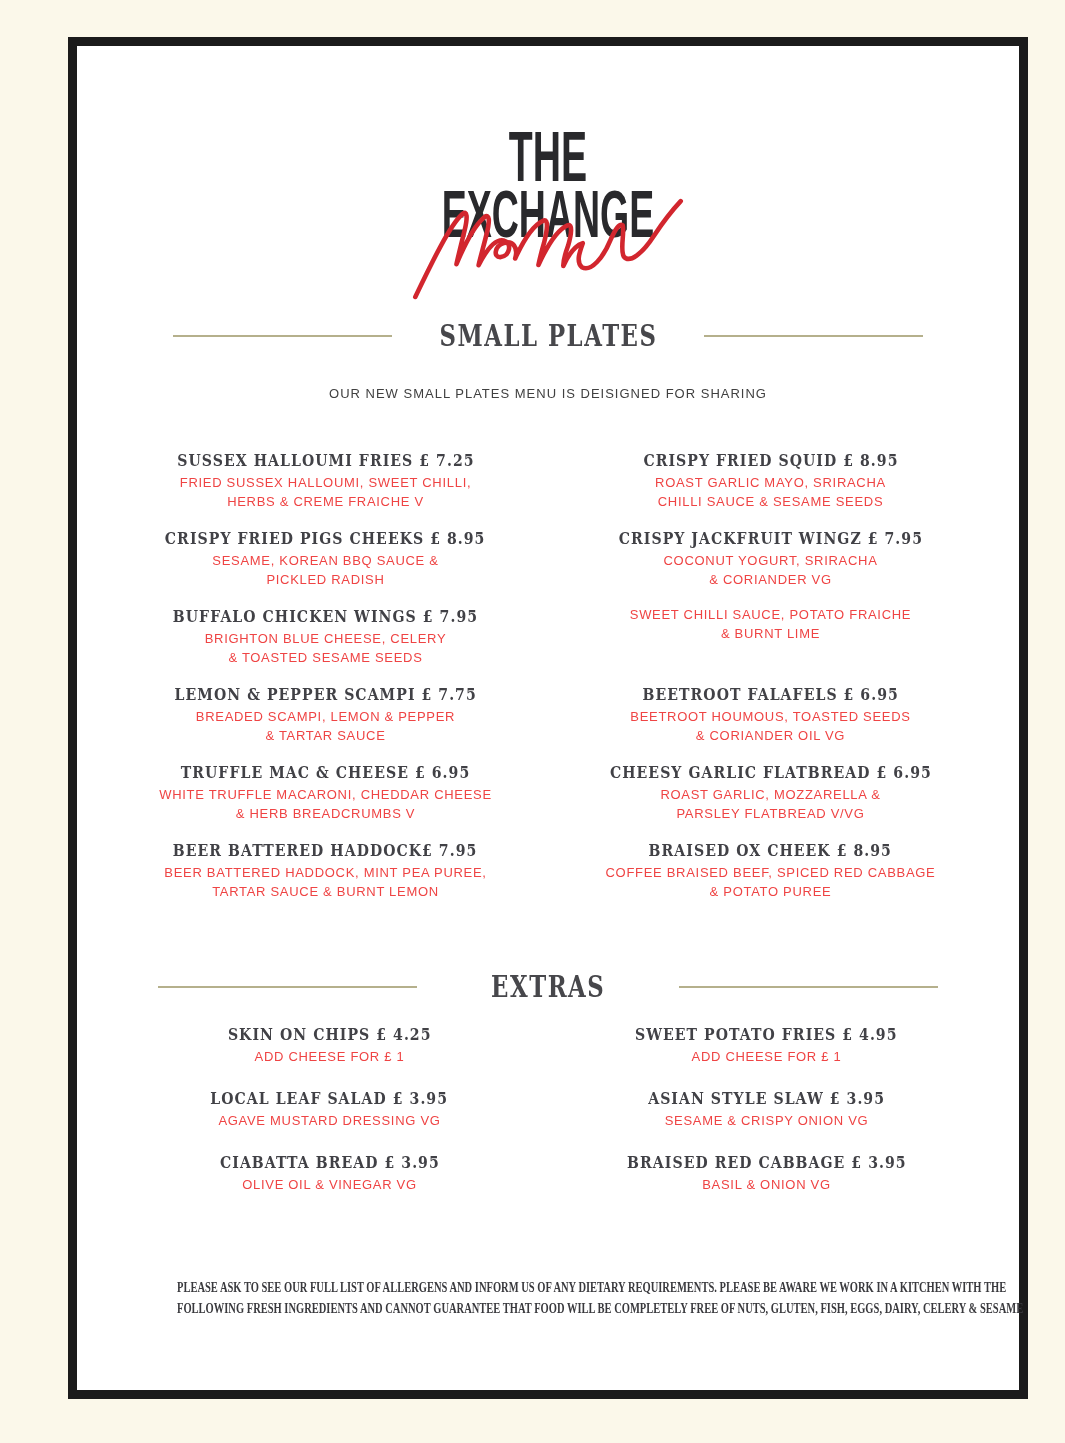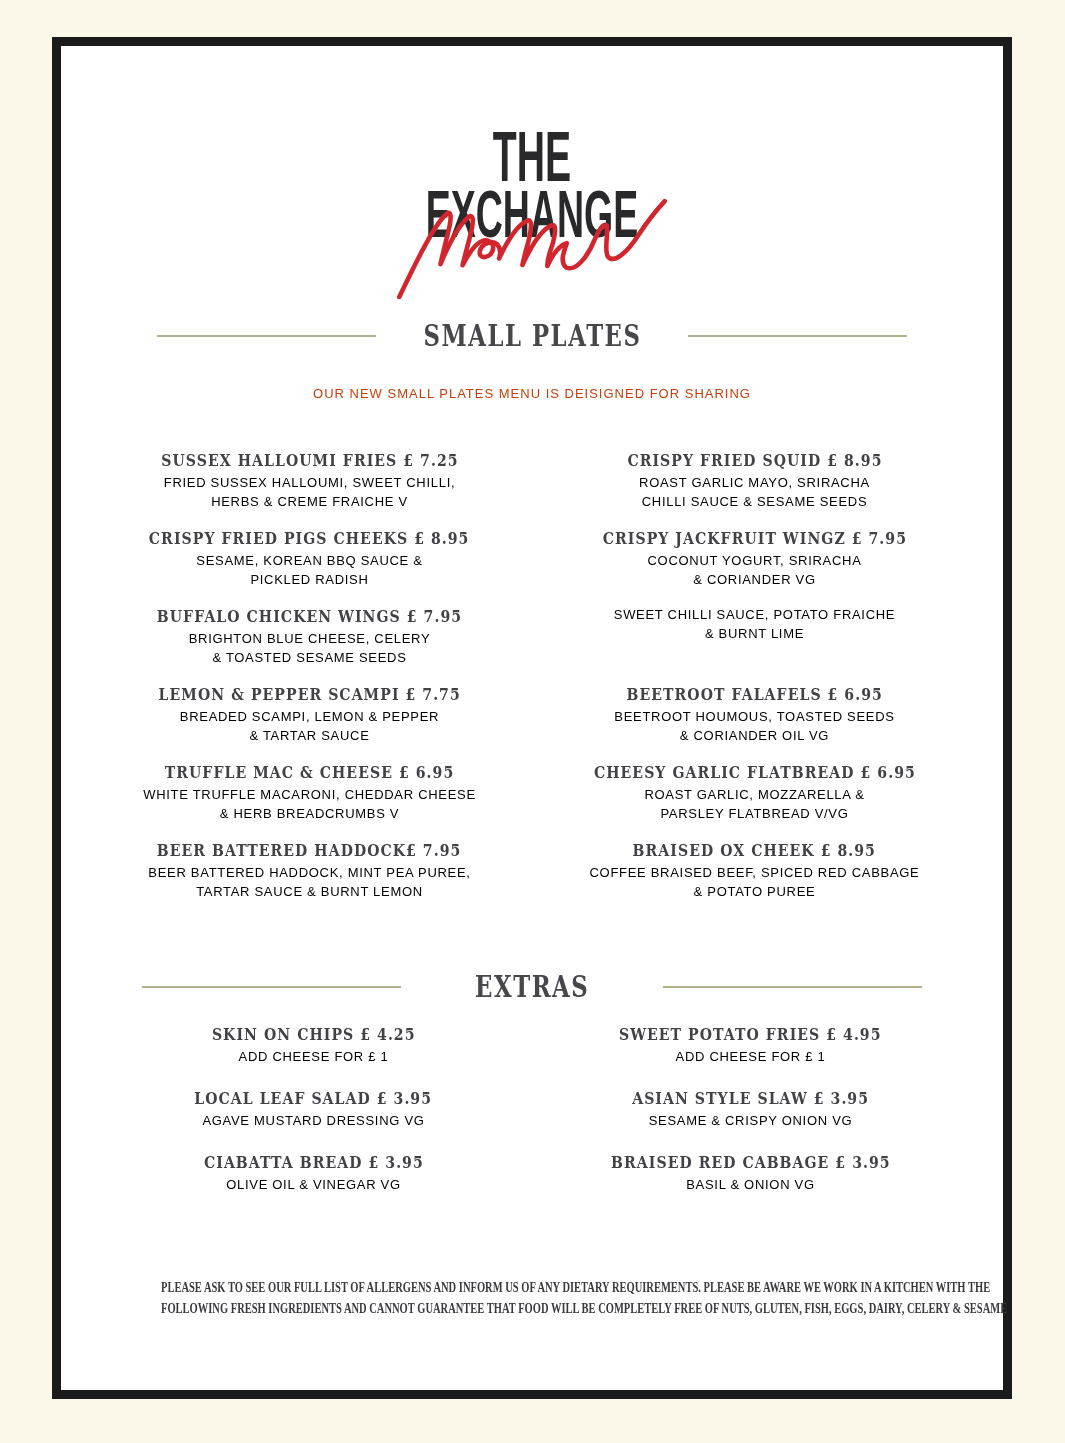--- a/index.html
+++ b/index.html
@@ -2,21 +2,21 @@
 <html><head>
 <meta charset="utf-8">
 <style>
   html,body{margin:0;padding:0;}
   body{
     width:1065px;height:1443px;overflow:hidden;position:relative;
     background:#FBF8EA;
     font-family:"Liberation Sans",sans-serif;
   }
   .frame{
-    position:absolute;left:52px;top:37px;width:960px;height:1362px;
+    position:absolute;left:68px;top:37px;width:960px;height:1362px;
     box-sizing:border-box;background:#FFFFFF;border:9px solid #1B1B1B;
   }
   
   .logo{position:relative;margin-top:82px;text-align:center;}
   .logo-line{
     font-weight:bold;color:#29292C;letter-spacing:0px;
     transform:scaleX(0.56);transform-origin:center;
   }
   .logo-the{font-size:70px;line-height:58px;}
   .logo-exchange{font-size:67px;line-height:56px;}
@@ -32,33 +32,33 @@
   .ex-header{margin:66px 81px 0 81px;gap:56px;}
   .rule{flex:1;height:2px;background:#B5B08C;}
   .section-title{
     margin:0;font-family:"DejaVu Serif",serif;font-weight:bold;
     font-size:30px;line-height:40px;letter-spacing:2px;color:#47474B;
     transform:scaleX(0.76);transform-origin:center;white-space:nowrap;
   }
   
   .subtitle{
     margin:28px 0 0 0;text-align:center;
-    font-size:13px;line-height:19px;letter-spacing:1px;color:#c2410c;
+    font-size:13px;line-height:19px;letter-spacing:1px;color:#404040;
   }
   
   .grid{display:grid;grid-template-columns:1fr 1fr;padding:0 34px;}
   .small-grid{margin-top:46px;row-gap:22px;gap:16px;}
   .extras-grid{margin-top:16px;row-gap:21px;}
   .item{text-align:center;}
   .item-title{
     display:inline-block;font-family:"DejaVu Serif",serif;font-weight:bold;
     font-size:16px;line-height:24px;letter-spacing:1.2px;color:#414146;
     transform:scaleX(0.88);transform-origin:center;white-space:nowrap;
   }
-  .desc{font-size:13px;line-height:19px;letter-spacing:0.7px;color:#000000;}
+  .desc{font-size:13px;line-height:19px;letter-spacing:0.7px;color:#ef4444;}
   
   .allergen{margin:83px 40px 0 100px;}
   .allergen-line{
     font-family:"Liberation Serif",serif;font-weight:bold;
     font-size:14px;line-height:21px;color:#3A3A3E;
     transform:scaleX(0.75);transform-origin:left center;white-space:nowrap;
   }
 </style>
 </head>
 <body>

